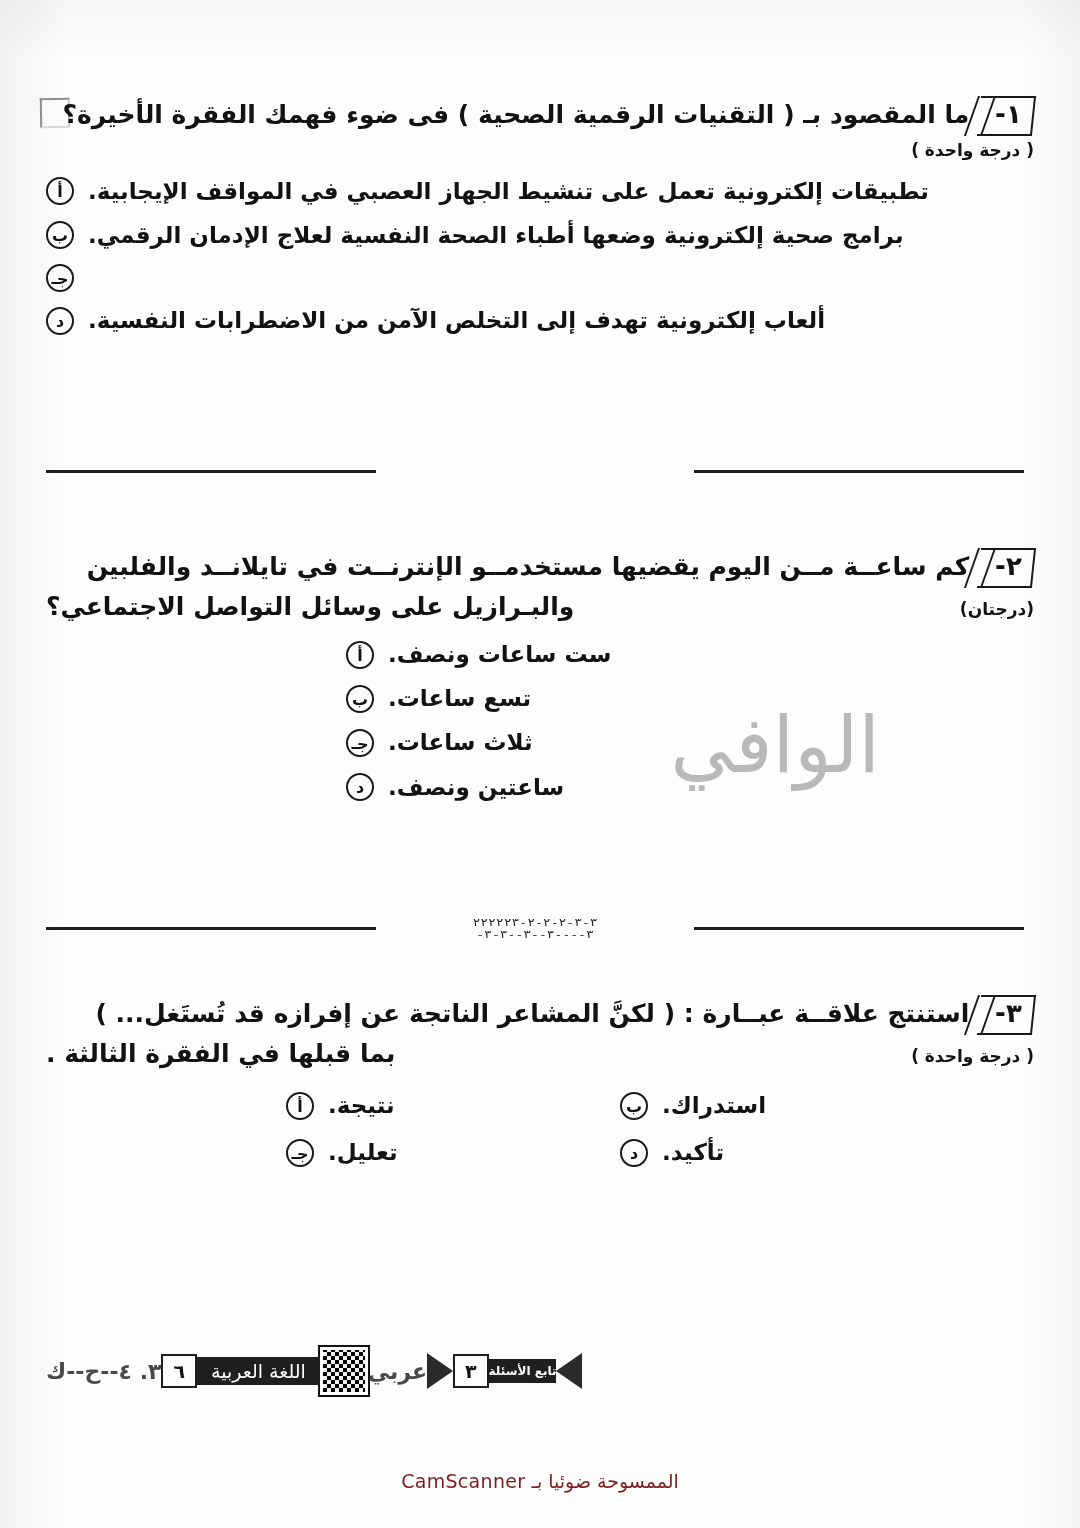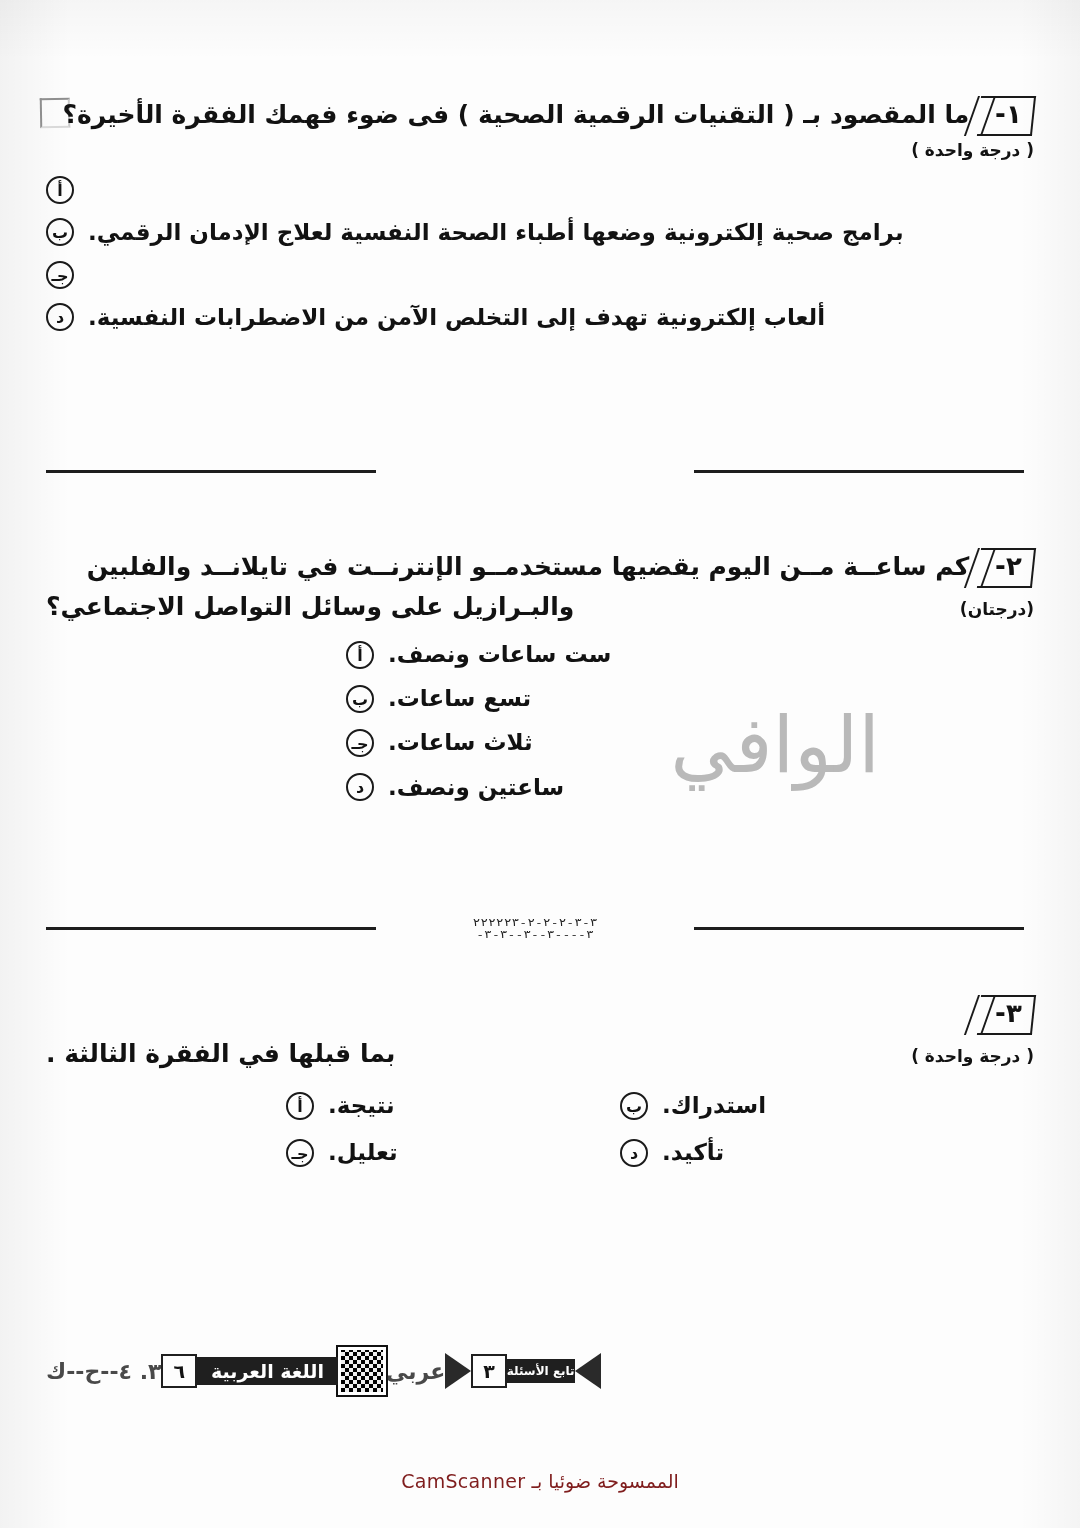--- a/index.html
+++ b/index.html
@@ -205,21 +205,21 @@
   }
   .fs-arrow-left {
     width: 0; height: 0;
     border-top: 18px solid transparent;
     border-bottom: 18px solid transparent;
     border-right: 26px solid #2a2a2a;
   }
   .fs-black {
     background: #1f1f1f;
     color: #fff;
-    font-weight: bold;
+    font-weight: normal;
     font-size: 19px;
     padding: 3px 14px;
     letter-spacing: 0.5px;
     white-space: nowrap;
   }
   .fs-plain {
     font-weight: bold;
     font-size: 19px;
     padding: 4px 10px;
     border: 2px solid #1f1f1f;
@@ -275,20 +275,21 @@
 
   <div class="question-block" style="top:96px;">
     <div class="q-head">
       <div class="q-num"><span>١-</span></div>
       <div class="q-text">ما المقصود بـ ( التقنيات الرقمية الصحية ) فى ضوء فهمك الفقرة الأخيرة؟</div>
     </div>
     <div class="q-mark right">( درجة واحدة )</div>
 
     <div class="options">
       <div class="opt-row">
+        <div class="opt-text">تطبيقات إلكترونية تعمل على تنشيط الجهاز العصبي في المواقف الإيجابية.</div>
         <div class="opt-letter">أ</div>
       </div>
       <div class="opt-row">
         <div class="opt-text">برامج صحية إلكترونية وضعها أطباء الصحة النفسية لعلاج الإدمان الرقمي.</div>
         <div class="opt-letter">ب</div>
       </div>
       <div class="opt-row">
         <div class="opt-letter">جـ</div>
       </div>
       <div class="opt-row">
@@ -338,20 +339,21 @@
 
   <div class="sep" style="top:915px;">
     <div class="rule"></div>
     <div class="glyphs"><span>‏٣-٣-٢-٢-٢-٢٢٢٢٢٣</span><br><span>٣----٣--٣--٣-٣-</span></div>
     <div class="rule"></div>
   </div>
 
   <div class="question-block" style="top:995px;">
     <div class="q-head">
       <div class="q-num"><span>٣-</span></div>
+      <div class="q-text">استنتج علاقــة عبــارة : ( لكنَّ المشاعر الناتجة عن إفرازه قد تُستَغل... )</div>
     </div>
     <div style="display:flex; align-items:baseline; justify-content:space-between;">
       <div class="q-mark left">( درجة واحدة )</div>
       <div class="q-line2">بما قبلها في الفقرة الثالثة .</div>
     </div>
 
     <div class="opt-grid" style="padding:0 120px 0 240px;">
       <div class="opt-row">
         <div class="opt-text">استدراك.</div>
         <div class="opt-letter">ب</div>

